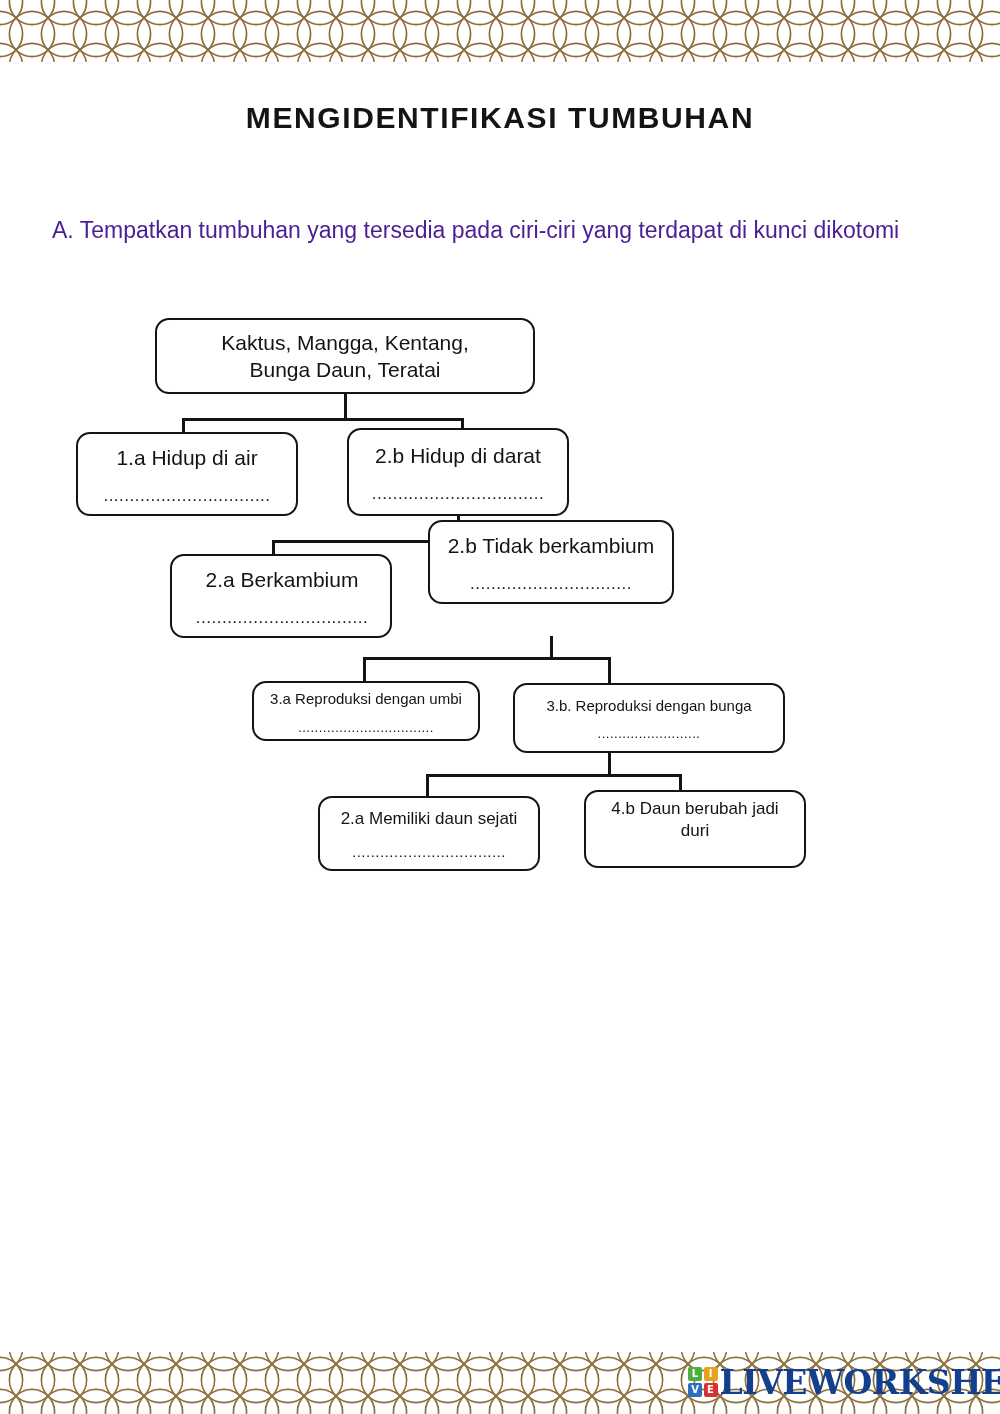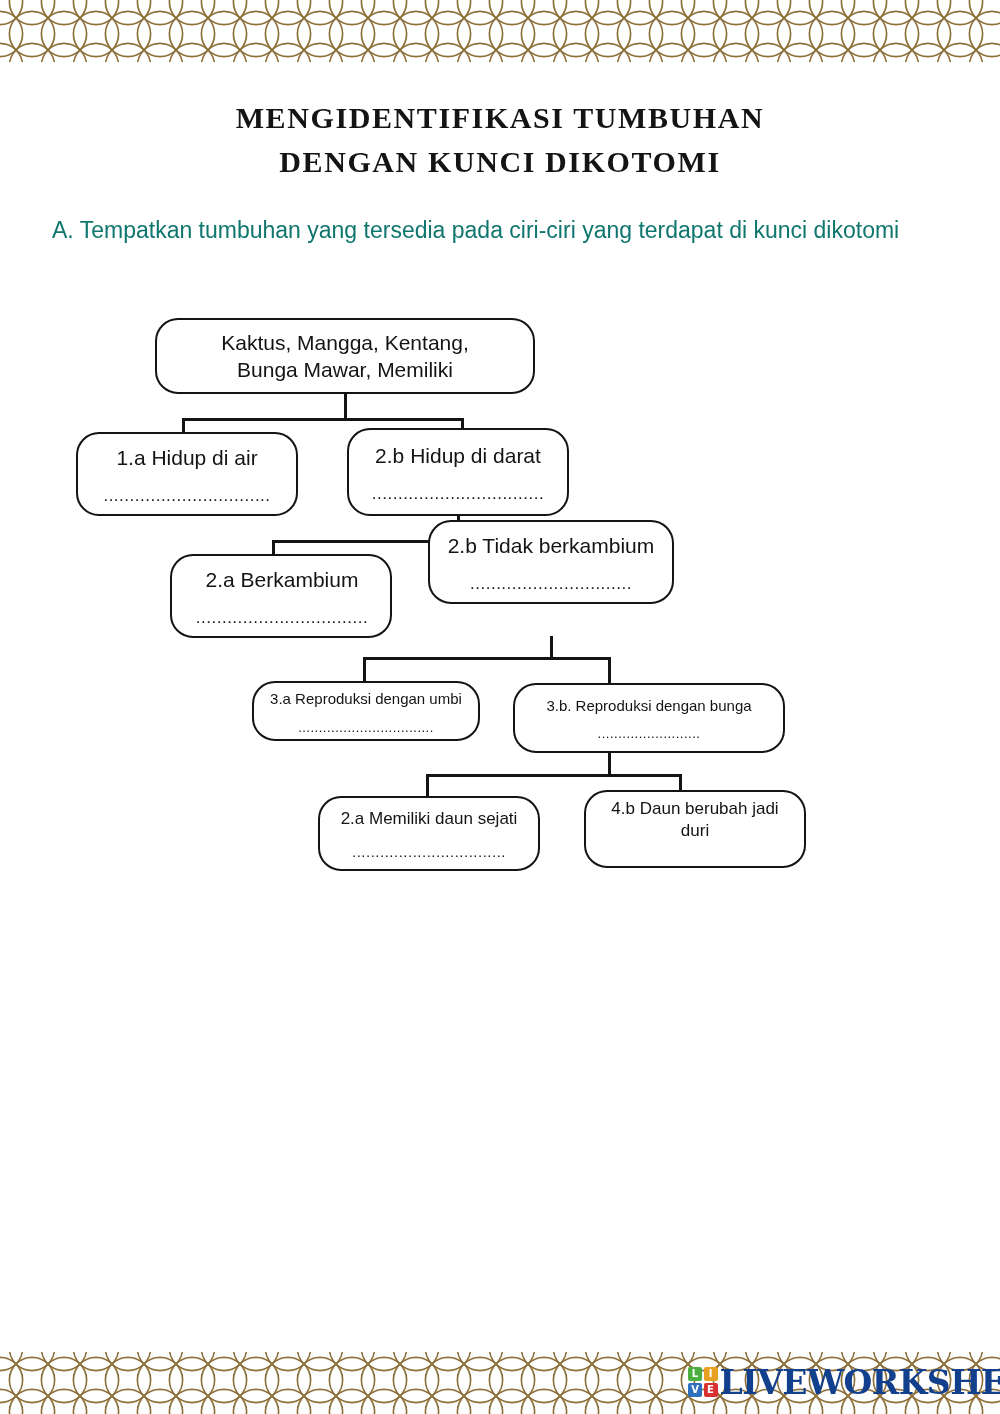--- a/index.html
+++ b/index.html
@@ -30,54 +30,54 @@
 
   
   .title-block {
     position: absolute;
     top: 96px;
     left: 0;
     width: 1000px;
     text-align: center;
   }
   .title-line {
-    font-family: Liberation Serif, serif;
+    font-family: Liberation Sans, sans-serif;
     font-weight: 700;
     font-size: 30px;
     letter-spacing: 1.6px;
     color: #141414;
     line-height: 1.45;
     text-transform: uppercase;
   }
 
   
   .instruction {
     position: absolute;
     top: 212px;
     left: 52px;
     width: 856px;
     font-size: 23px;
     line-height: 1.62;
-    color: #0f766e;
+    color: #4c1d95;
     font-family: "Liberation Sans", sans-serif;
   }
 
   
   .diagram {
     position: absolute;
     top: 0;
     left: 0;
     width: 1000px;
     height: 1414px;
   }
   .node {
     position: absolute;
     box-sizing: border-box;
     border: 2.4px solid #141414;
-    border-radius: 23px;
+    border-radius: 14px;
     background: #ffffff;
     display: flex;
     flex-direction: column;
     align-items: center;
     justify-content: center;
     padding: 6px 10px;
   }
   .node-text {
     text-align: center;
     color: #141414;
@@ -167,30 +167,29 @@
         </g>
       </pattern>
     </defs>
     <rect x="0" y="0" width="1000" height="72" fill="url(#quatrefoil)"></rect>
     <rect x="0" y="62" width="1000" height="12" fill="#ffffff"></rect>
   </svg>
 </div>
 
 <div class="title-block">
   <div class="title-line">MENGIDENTIFIKASI TUMBUHAN</div>
-  <div class="title-line">DENGAN KUNCI DIKOTOMI</div>
 </div>
 
 <div class="instruction">A. Tempatkan tumbuhan yang tersedia pada ciri-ciri yang terdapat di kunci dikotomi</div>
 
 <div class="diagram">
 
   <div class="node sz-lg" style="left:155px; top:318px; width:380px; height:76px;">
     <div class="node-text">Kaktus, Mangga, Kentang,</div>
-    <div class="node-text">Bunga Mawar, Memiliki</div>
+    <div class="node-text">Bunga Daun, Teratai</div>
   </div>
 
   <div class="conn conn-v" style="left: 344px; top: 394px; height: 25px; background: rgb(20, 20, 20);"></div>
   <div class="conn conn-h" style="left: 182px; top: 418px; width: 282px; background: rgb(20, 20, 20);"></div>
   <div class="conn conn-v" style="left: 182px; top: 418px; height: 16px; background: rgb(20, 20, 20);"></div>
   <div class="conn conn-v" style="left: 461px; top: 418px; height: 16px; background: rgb(20, 20, 20);"></div>
 
   <div class="node sz-md" style="left:70px; top:432px; width:222px; height:84px;margin-left:6px;">
     <div class="node-text">1.a Hidup di air</div>
     <div class="node-dots">................................</div>

